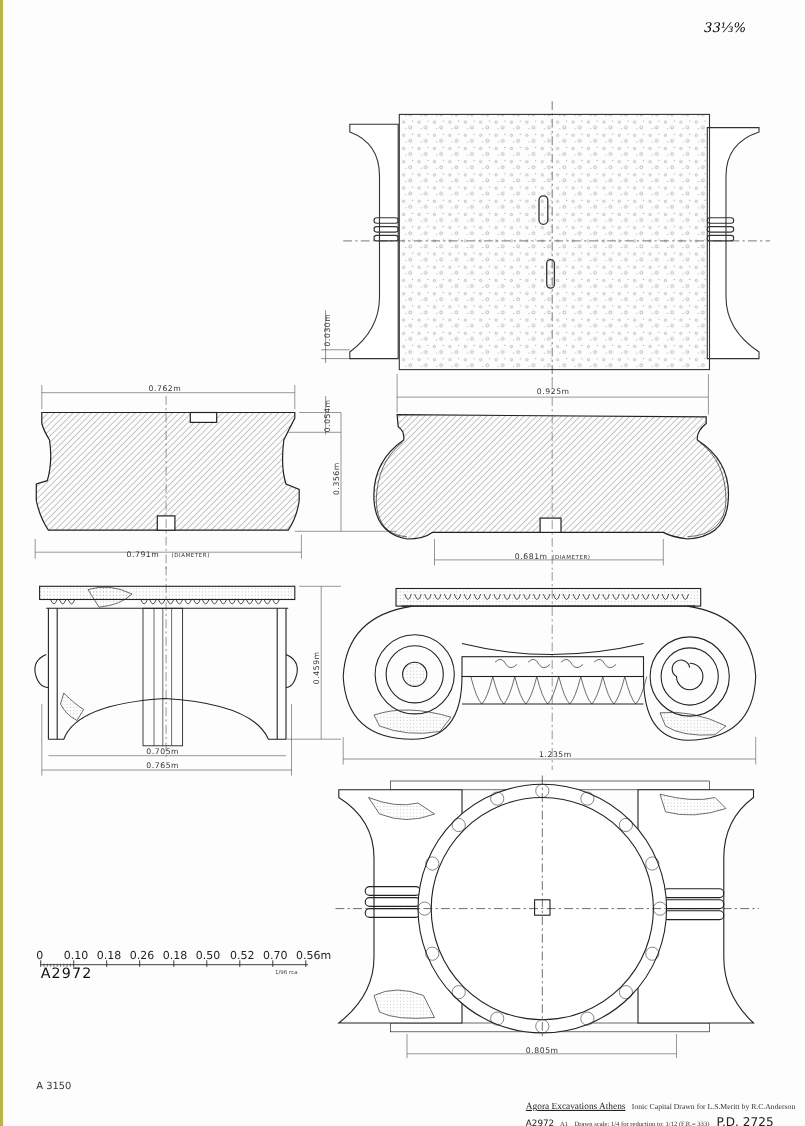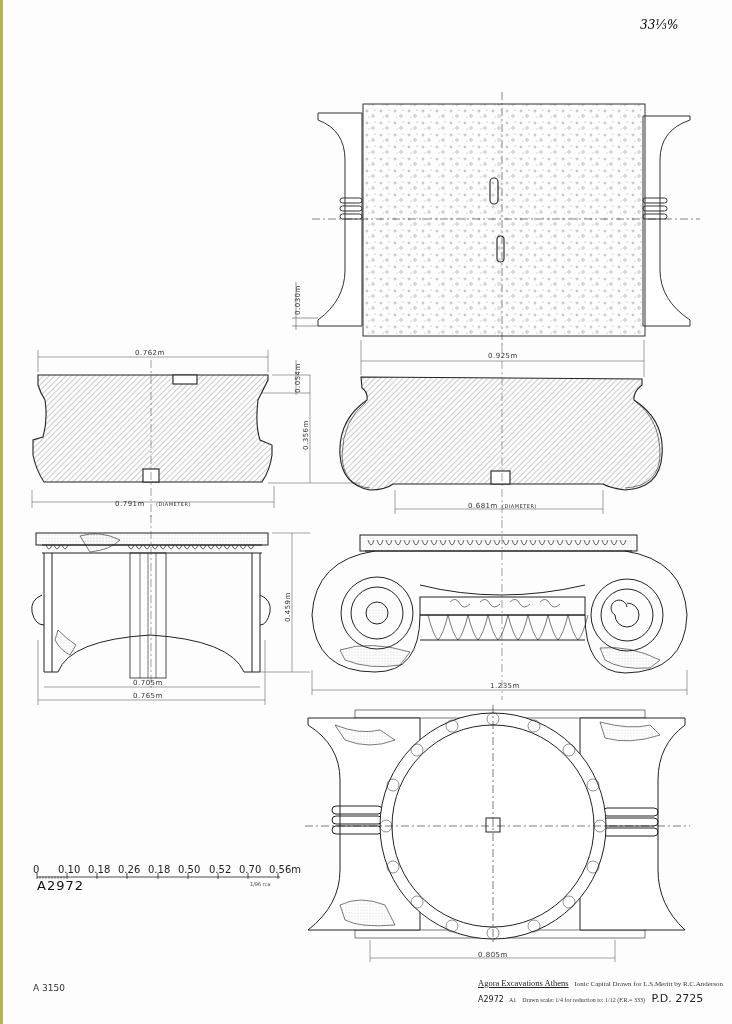--- a/index.html
+++ b/index.html
@@ -9,21 +9,21 @@
   svg{position:absolute;left:0;top:0;}
   .dim{font-family:"DejaVu Sans",sans-serif;font-size:7px;fill:#333;letter-spacing:0.5px;}
   .dimsm{font-family:"DejaVu Sans",sans-serif;font-size:5px;fill:#333;letter-spacing:0.5px;}
   .handnote{position:absolute;left:640px;top:18px;font-family:"DejaVu Serif",serif;font-style:italic;font-size:12px;color:#000000;}
   .ref-a{position:absolute;left:33px;top:983px;font-size:9px;color:#333;font-family:"DejaVu Sans",sans-serif;}
   .scale-labels{position:absolute;left:33px;top:864px;font-family:"DejaVu Sans",sans-serif;font-size:10px;color:#222;}
   .scale-labels span{position:absolute;white-space:nowrap;}
   .artifact-id{position:absolute;left:37px;top:878px;font-size:13px;letter-spacing:1px;color:#111;font-family:"DejaVu Sans",sans-serif;}
   .rca{position:absolute;left:250px;top:881px;font-size:5px;color:#444;font-family:"DejaVu Sans",sans-serif;}
   .titleblock{position:absolute;left:478px;top:978px;width:250px;font-family:"Liberation Serif",serif;color:#333;}
-  .tb1{font-size:7px;white-space:nowrap;}
+  .tb1{font-size:7px;white-space:nowrap;margin-top:22px;}
   .tb1 .inst{font-size:8.5px;text-decoration:underline;color:#222;margin-right:4px;}
   .tb2{font-size:6px;white-space:nowrap;margin-top:4px;}
   .tb2 .num{font-family:"DejaVu Sans",sans-serif;font-size:8px;color:#222;margin-right:4px;}
   .tb2 .pd{font-family:"DejaVu Sans",sans-serif;font-size:11px;color:#222;margin-left:5px;}
 </style>
 </head>
 <body>
 
 <div class="edge"></div>
 <div class="sheet"></div>

